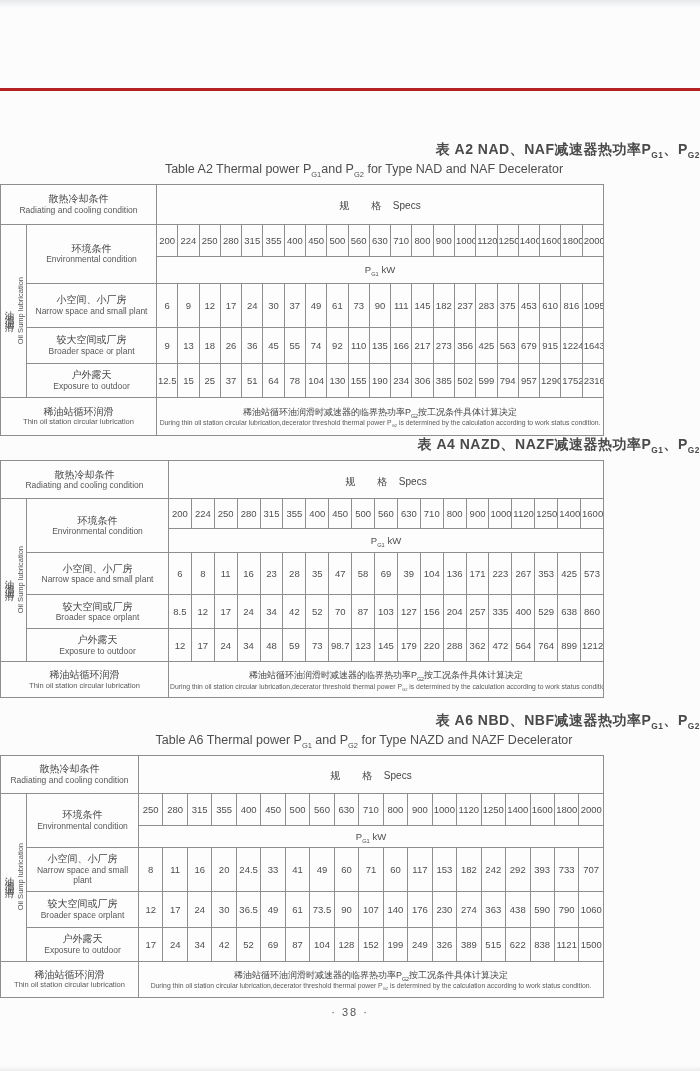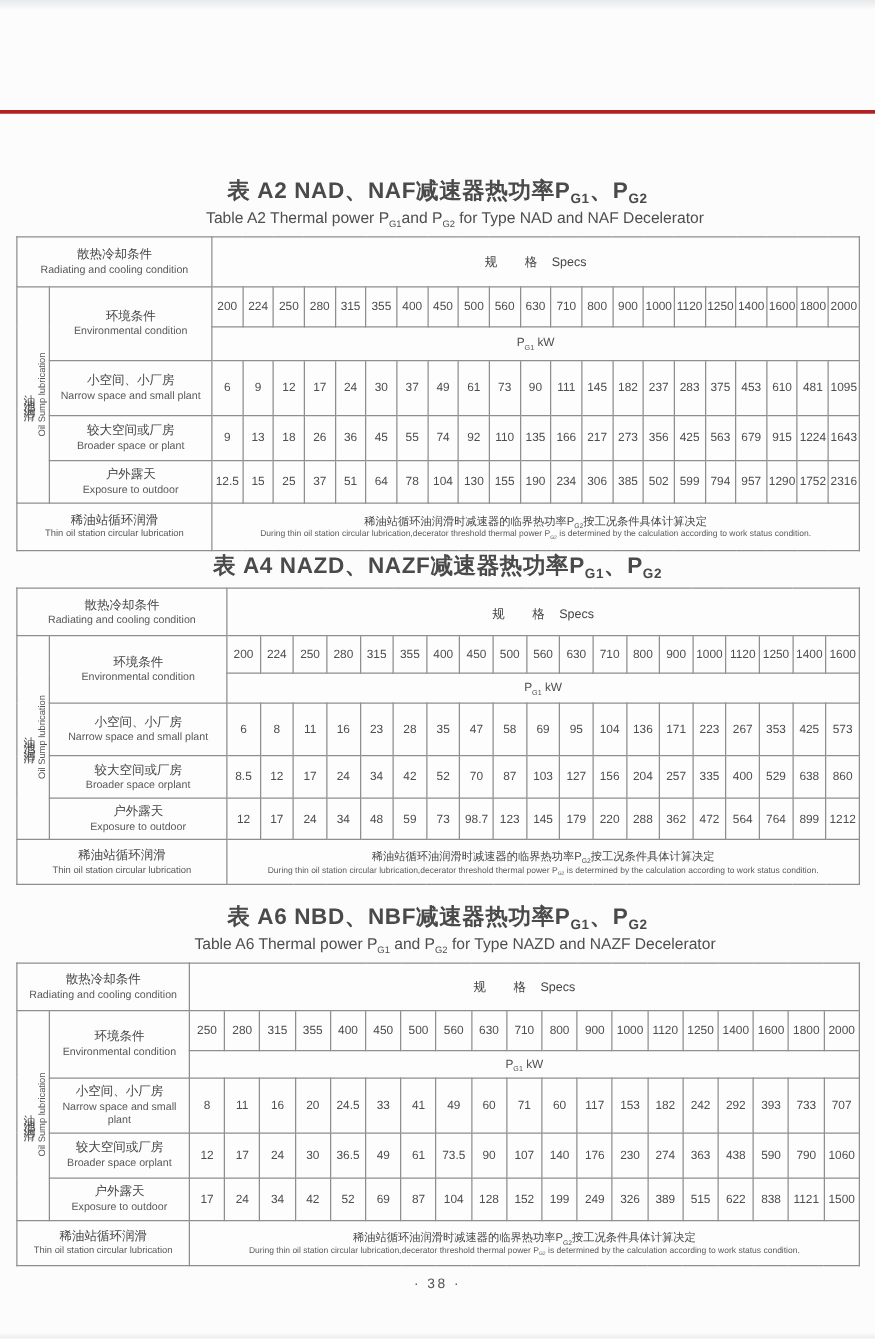--- a/index.html
+++ b/index.html
@@ -17,31 +17,31 @@
     pointer-events:none;
   }
   .page::after{
     content:"";position:absolute;bottom:0;left:0;right:0;height:5px;
     background:linear-gradient(rgba(255,255,255,0),#ececec);
     pointer-events:none;
   }
   .red-rule{margin-top:88px;height:3px;width:100%;}
 
   .titles{text-align:center;}
-  .t-cn{font-size:18px;font-weight:bold;color:#4a4a4a;letter-spacing:.5px;line-height:1.25;}
+  .t-cn{font-size:14px;font-weight:bold;color:#4a4a4a;letter-spacing:.5px;line-height:1.25;text-align:right;}
   .t-en{font-size:12.5px;color:#4e4e4e;margin-top:3px;line-height:1.2;padding-left:28px;}
   sub{font-size:.6em;line-height:0;}
 
   .sec-a2 .titles{margin-top:50px;margin-bottom:7px;}
   .sec-a4 .titles{margin-bottom:7px;}
   .sec-a6 .titles{margin-top:14px;margin-bottom:7px;}
 
   table.tbl{
     border-collapse:collapse;table-layout:fixed;
-    width:675px;margin-left:13px;background:#fdfdfd;
+    width:604px;margin-left:0;background:#fdfdfd;
   }
   table.tbl td{
     border:1px solid #8e8e8e;
     text-align:center;vertical-align:middle;
     padding:0 1px;overflow:hidden;
   }
   .cn{font-size:10px;color:#454545;line-height:1.35;}
   .en{font-size:8.5px;color:#585858;line-height:1.15;}
   .en-small{font-size:7.5px;letter-spacing:0;}
   .num{font-size:9.5px;color:#4e4e4e;}
@@ -153,21 +153,21 @@
             <td class="num">73</td>
             <td class="num">90</td>
             <td class="num">111</td>
             <td class="num">145</td>
             <td class="num">182</td>
             <td class="num">237</td>
             <td class="num">283</td>
             <td class="num">375</td>
             <td class="num">453</td>
             <td class="num">610</td>
-            <td class="num">481</td>
+            <td class="num">816</td>
             <td class="num">1095</td>
           </tr>
           <tr style="height:36px">
             <td>
               <div class="cn">较大空间或厂房</div>
               <div class="en">Broader space or plant</div>
             </td>
             <td class="num">9</td>
             <td class="num">13</td>
             <td class="num">18</td>
@@ -309,21 +309,21 @@
             <td class="num">6</td>
             <td class="num">8</td>
             <td class="num">11</td>
             <td class="num">16</td>
             <td class="num">23</td>
             <td class="num">28</td>
             <td class="num">35</td>
             <td class="num">47</td>
             <td class="num">58</td>
             <td class="num">69</td>
-            <td class="num">95</td>
+            <td class="num">39</td>
             <td class="num">104</td>
             <td class="num">136</td>
             <td class="num">171</td>
             <td class="num">223</td>
             <td class="num">267</td>
             <td class="num">353</td>
             <td class="num">425</td>
             <td class="num">573</td>
           </tr>
           <tr style="height:34px">

